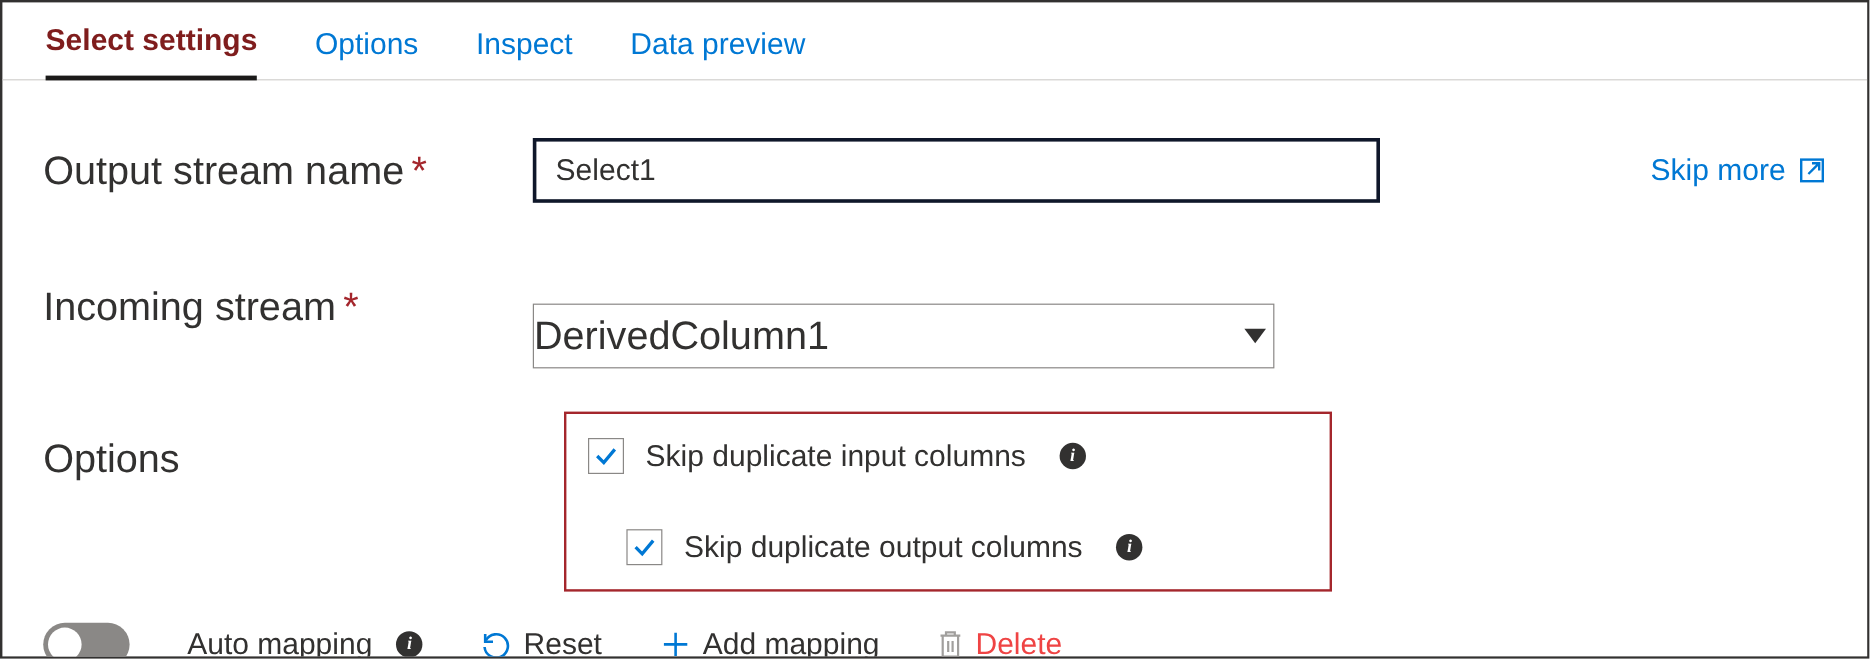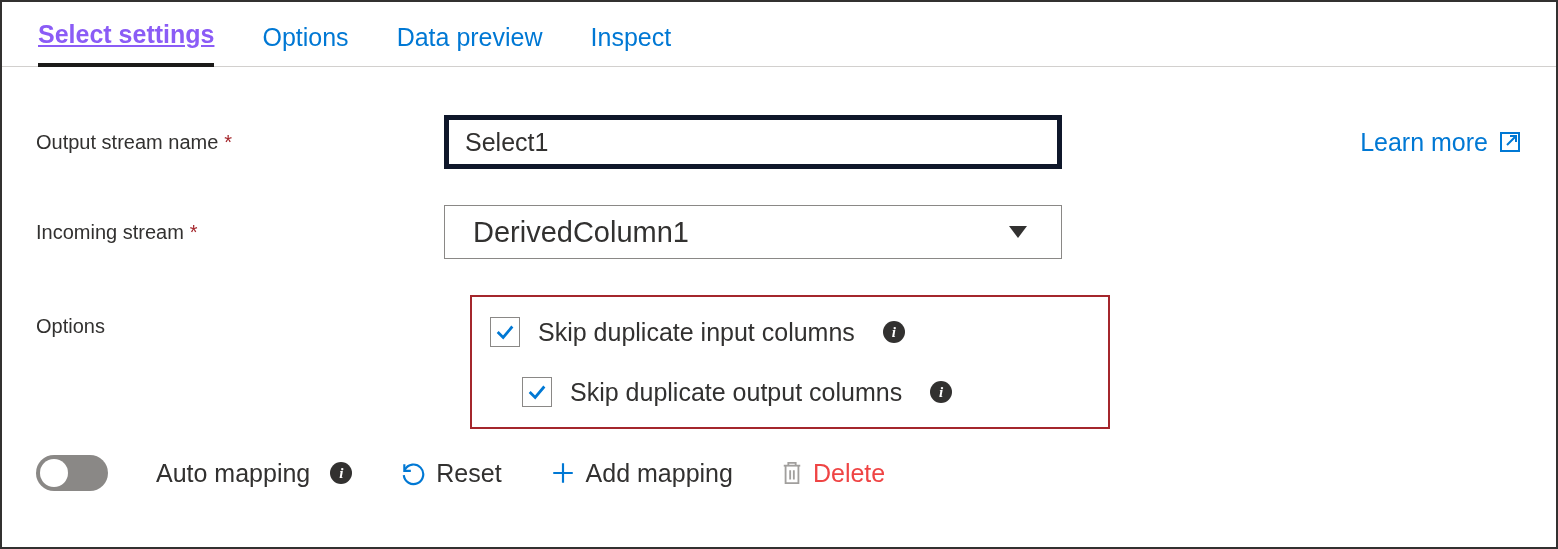--- a/index.html
+++ b/index.html
@@ -1,32 +1,32 @@
 <!DOCTYPE html>
 <html><head>
 <meta charset="utf-8">
 <style>
   * { box-sizing: border-box; margin: 0; padding: 0; font-family: "Segoe UI", -apple-system, sans-serif; }
   body { background: #fff; color: #323130; font-size: 25px; }
   .panel { border: 2px solid #323130; width: 1558px; height: 549px; padding: 0; overflow: hidden; }
   .tabs { display: flex; align-items: flex-end; gap: 48px; padding: 18px 36px 0 36px; border-bottom: 1px solid #d2d0ce; }
   .tab { padding-bottom: 14px; cursor: pointer; color: #0078d4; }
-  .tab.active { color: #8b5cf6; font-weight: 600; border-bottom: 4px solid #1b1a19; margin-bottom: -1px; text-decoration: underline; }
+  .tab.active { color: #7f1d1d; font-weight: 600; border-bottom: 4px solid #1b1a19; margin-bottom: -1px; }
   .form { padding: 48px 34px 0 34px; }
   .row { display: flex; align-items: center; margin-bottom: 36px; }
   .row.options-row { align-items: flex-start; margin-bottom: 26px; gap: 48px; }
-  .label-col { width: 408px; flex: none; color: #323130; font-size: 20px; }
+  .label-col { width: 408px; flex: none; color: #323130; font-size: 33px; }
   .req { color: #a4262c; margin-left: 6px; }
   .field-col { flex: none; width: 618px; position: relative; }
   .right-col { margin-left: auto; }
   .learn-link { color: #0078d4; display: inline-flex; align-items: center; gap: 10px; }
-  .text-input { width: 618px; height: 54px; border: 5px solid #0f172a; padding: 0 16px; font-size: 25px; color: #323130; background: #fff; }
-  .select-box { width: 618px; height: 54px; border: 1px solid #8a8886; padding: 0 28px; font-size: 29px; color: #323130; background: #fff; display: flex; align-items: center; justify-content: space-between; cursor: pointer; }
+  .text-input { width: 706px; height: 54px; border: 3px solid #0f172a; padding: 0 16px; font-size: 25px; color: #323130; background: #fff; }
+  .select-box { width: 618px; height: 54px; border: 1px solid #8a8886; padding: 0 0; font-size: 33px; color: #323130; background: #fff; display: flex; align-items: center; justify-content: space-between; cursor: pointer; margin-top: 48px; }
   .caret { width: 0; height: 0; border-left: 9px solid transparent; border-right: 9px solid transparent; border-top: 12px solid #323130; margin-right: 6px; }
-  .checkbox-line { display: flex; align-items: center; gap: 18px; margin-bottom: 30px; }
+  .checkbox-line { display: flex; align-items: center; gap: 18px; margin-bottom: 46px; }
   .checkbox-line:last-child { margin-bottom: 0; margin-left: 32px; }
   .checkbox { width: 30px; height: 30px; border: 1px solid #8a8886; display: inline-flex; align-items: center; justify-content: center; background: #fff; }
   .check-svg { width: 22px; height: 22px; }
   .info-icon { width: 22px; height: 22px; border-radius: 50%; background: #323130; color: #fff; display: inline-flex; align-items: center; justify-content: center; font-size: 15px; font-weight: 700; font-style: italic; font-family: Georgia, serif; margin-left: 10px; }
   .highlight-box { border: 2px solid #a4262c; padding: 20px 140px 20px 18px; margin-left: -22px; }
   .actions-row { display: flex; align-items: center; gap: 48px; }
   .toggle { width: 72px; height: 36px; border-radius: 18px; background: #8a8886; position: relative; cursor: pointer; }
   .toggle-knob { position: absolute; left: 4px; top: 4px; width: 28px; height: 28px; border-radius: 50%; background: #fff; }
   .action { display: inline-flex; align-items: center; gap: 10px; color: #323130; cursor: pointer; }
   .action.disabled { color: #ef4444; }
@@ -36,36 +36,36 @@
   .ext-link-icon { width: 24px; height: 24px; }
 </style>
 </head>
 <body>
 
 <div class="panel">
 
   <div class="tabs">
     <div class="tab active">Select settings</div>
     <div class="tab">Options</div>
+    <div class="tab">Inspect</div>
     <div class="tab">Data preview</div>
-    <div class="tab">Inspect</div>
   </div>
 
   <div class="form">
 
     <div class="row">
       <div class="label-col">
         <span>Output stream name</span><span class="req">*</span>
       </div>
       <div class="field-col">
         <input class="text-input" type="text" value="Select1" style="">
       </div>
       <div class="right-col">
         <a class="learn-link">
-          <span>Learn more</span>
+          <span>Skip more</span>
           <svg class="ext-link-icon" viewBox="0 0 24 24" fill="none" stroke="#0078d4" stroke-width="2">
             <rect x="3" y="3" width="18" height="18"></rect>
             <path d="M9 15 L18 6 M12 6 H18 V12"></path>
           </svg>
         </a>
       </div>
     </div>
 
     <div class="row">
       <div class="label-col">

